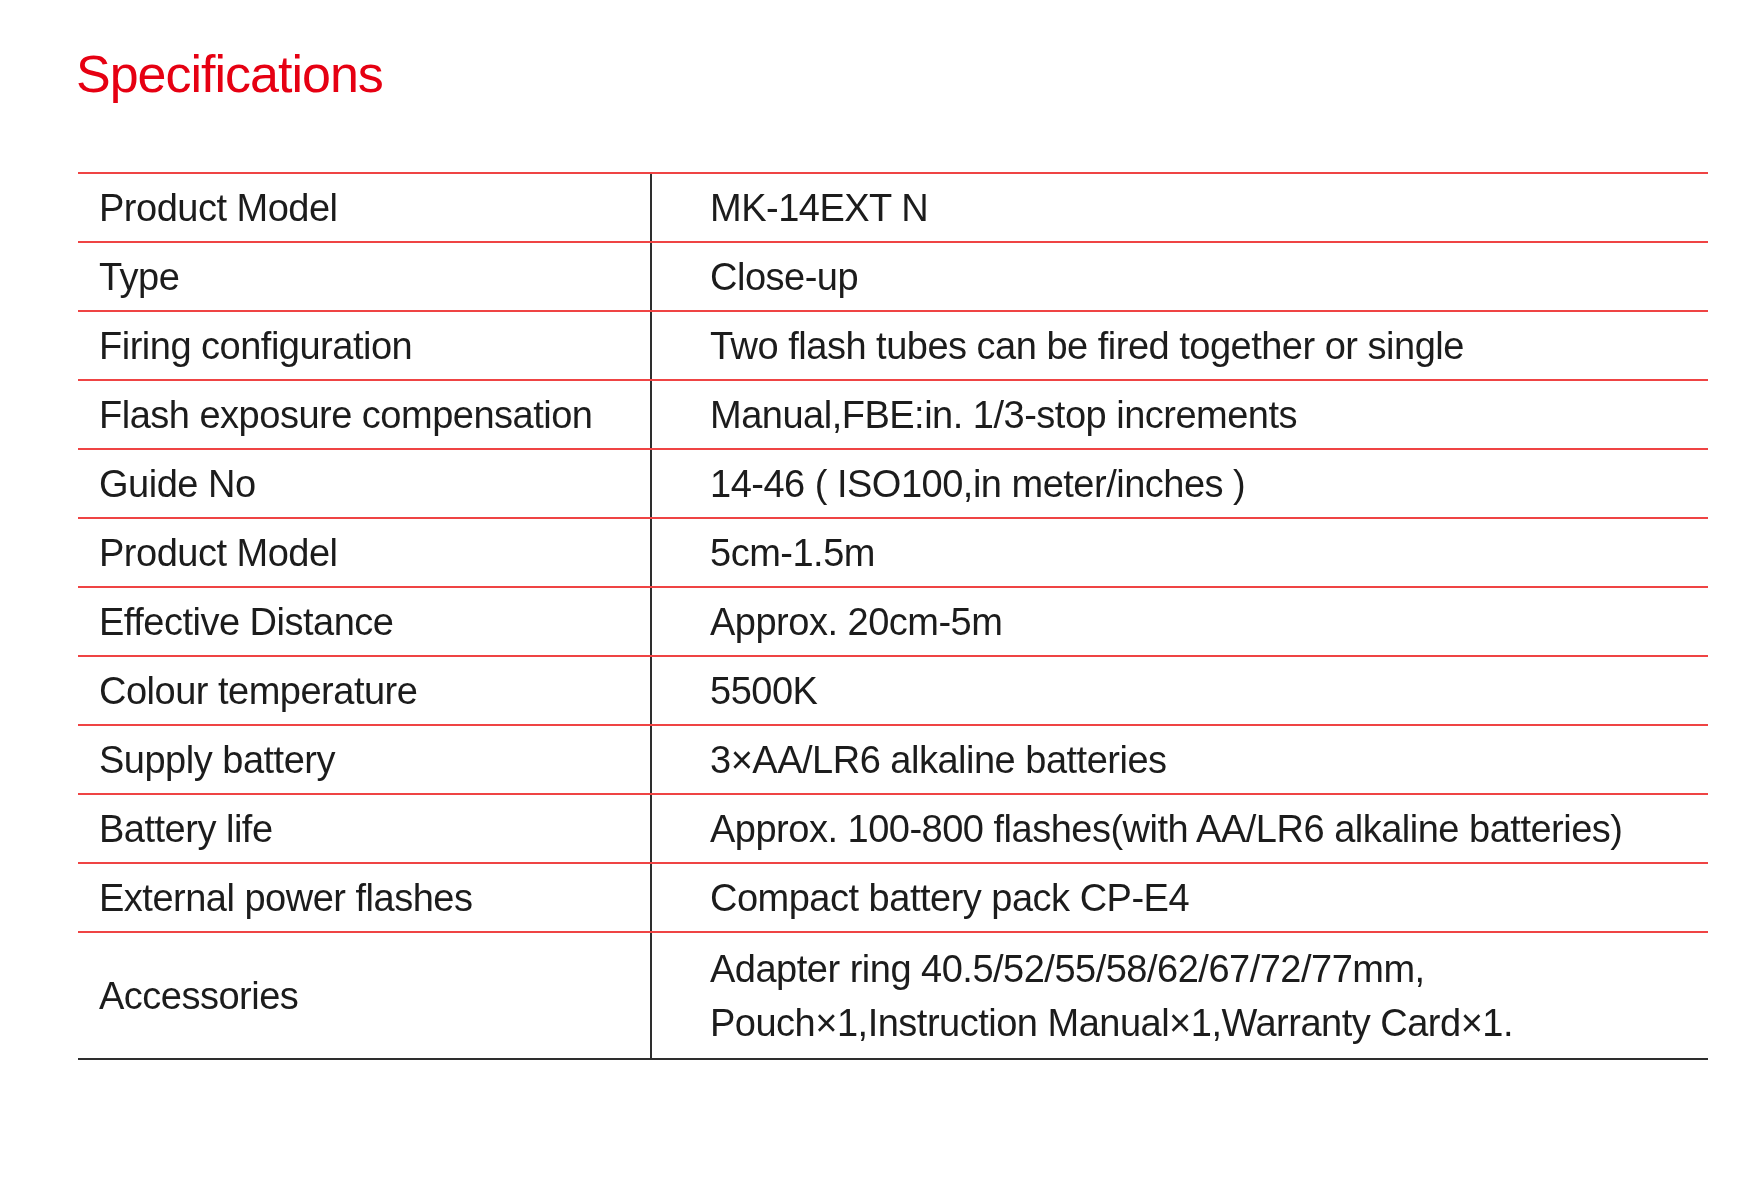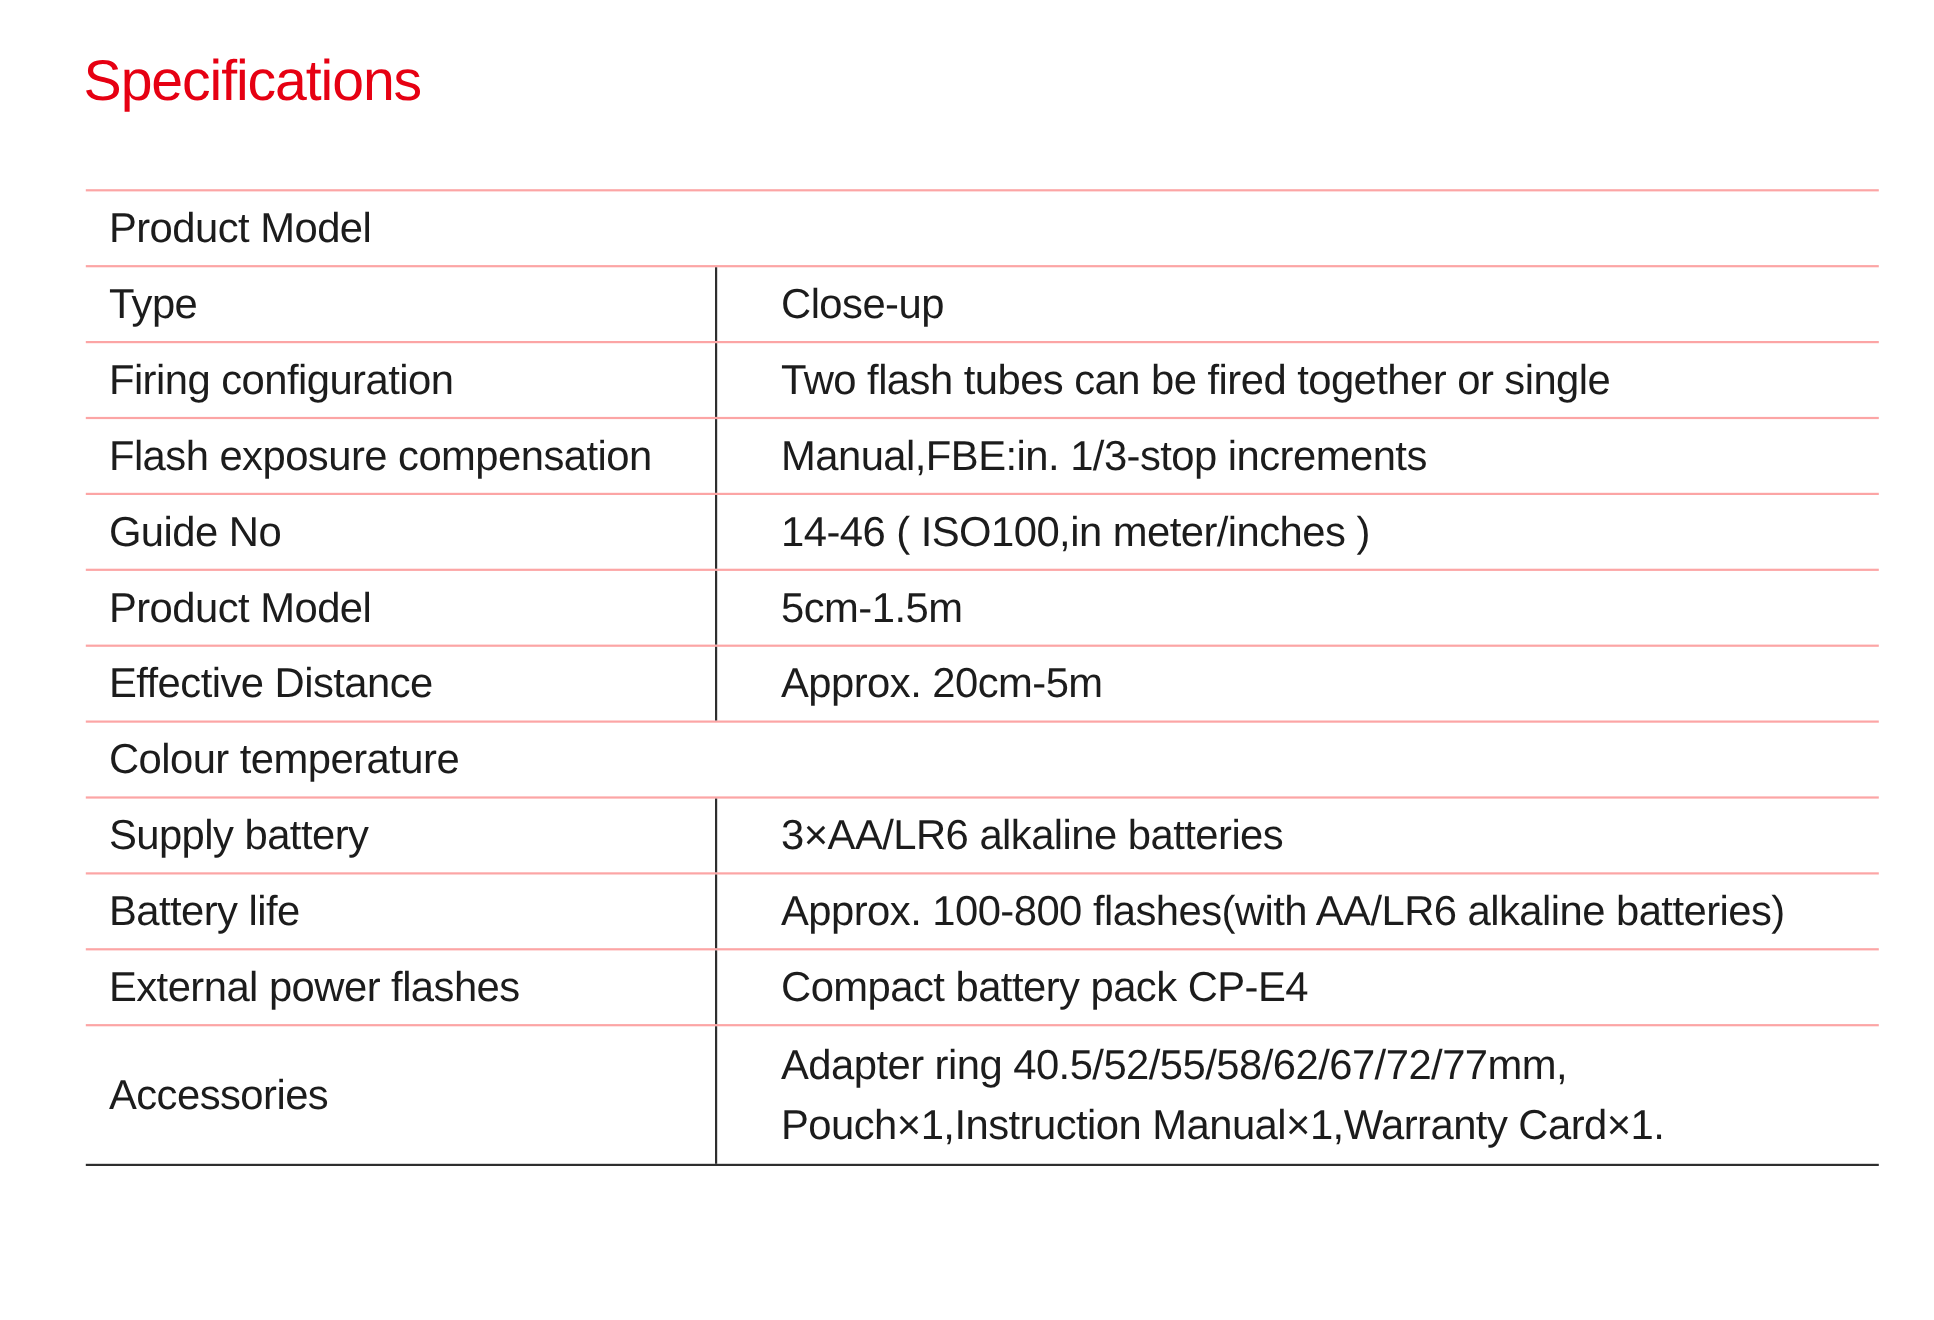--- a/index.html
+++ b/index.html
@@ -29,21 +29,21 @@
   .spec-table {
     position: absolute;
     left: 78px;
     top: 172px;
     width: 1630px;
     border-bottom: 2px solid #2e2e2e;
   }
   .spec-row {
     display: grid;
     grid-template-columns: 572px 1fr;
-    border-top: 2px solid #fca5a5;
+    border-top: 2px solid #ef4444;
     height: 69px;
     box-sizing: border-box;
   }
   .spec-row.tall {
     height: 127px;
   }
   .cell {
     display: flex;
     align-items: center;
     font-size: 38px;
@@ -64,20 +64,21 @@
 </style>
 </head>
 <body>
 
 <div class="page">
   <div class="title">Specifications</div>
 
   <div class="spec-table" id="spec-table">
   <div class="spec-row">
     <div class="cell cell-label">Product Model</div>
+    <div class="cell cell-value">MK-14EXT N</div>
   </div>
 
   <div class="spec-row">
     <div class="cell cell-label">Type</div>
     <div class="cell cell-value">Close-up</div>
   </div>
 
   <div class="spec-row">
     <div class="cell cell-label">Firing configuration</div>
     <div class="cell cell-value">Two flash tubes can be fired together or single</div>
@@ -99,20 +100,21 @@
   </div>
 
   <div class="spec-row">
     <div class="cell cell-label">Effective Distance</div>
     <div class="cell cell-value">Approx. 20cm-5m</div>
   </div>
 
 
   <div class="spec-row">
     <div class="cell cell-label">Colour temperature</div>
+    <div class="cell cell-value">5500K</div>
   </div>
 
   <div class="spec-row">
     <div class="cell cell-label">Supply battery</div>
     <div class="cell cell-value">3×AA/LR6 alkaline batteries</div>
   </div>
 
   <div class="spec-row">
     <div class="cell cell-label">Battery life</div>
     <div class="cell cell-value">Approx. 100-800 flashes(with AA/LR6 alkaline batteries)</div>

